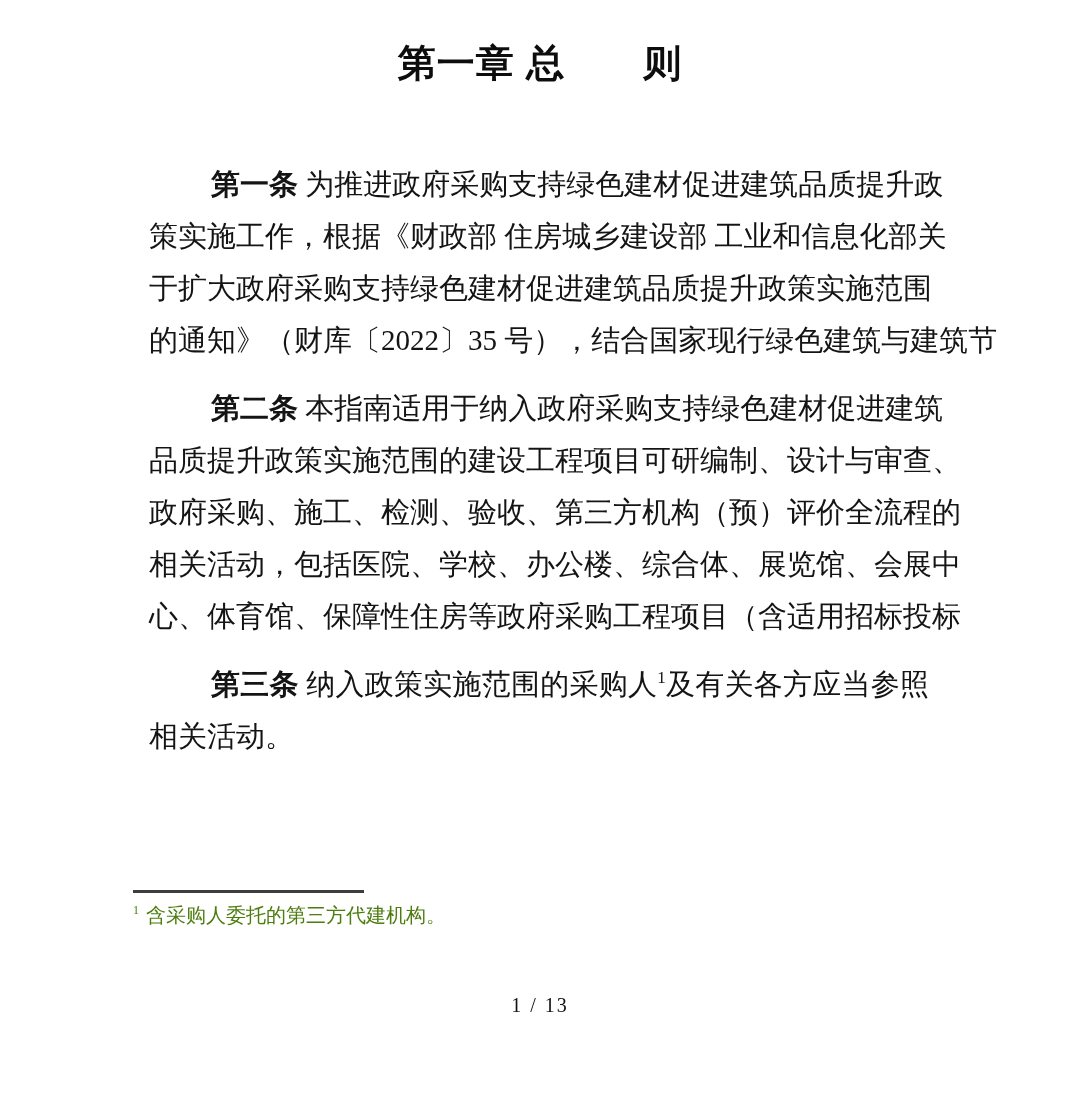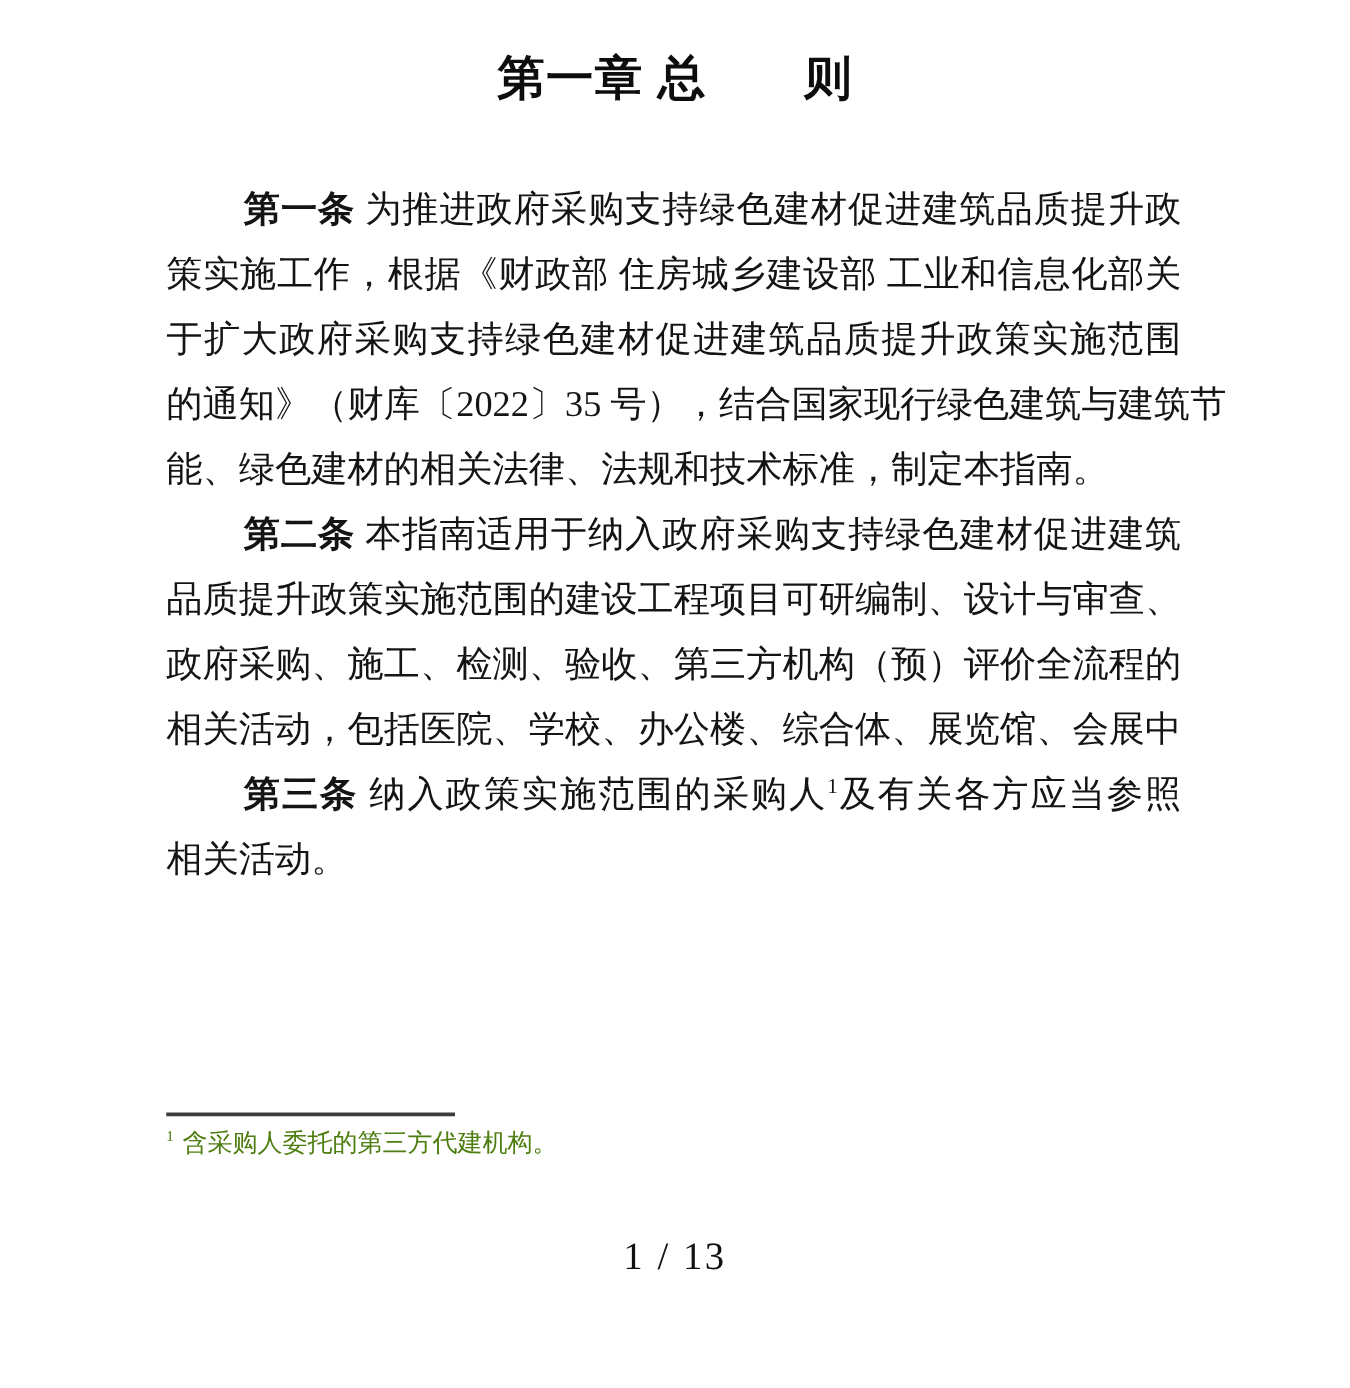--- a/index.html
+++ b/index.html
@@ -30,21 +30,21 @@
   }
   .body {
     position: absolute;
     left: 133px;
     top: 142px;
     width: 812px;
     font-size: 29px;
     line-height: 52px;
     color: #141414;
   }
-  .para { margin: 0; }
+  .para { margin: 16px; }
   .line {
     white-space: nowrap;
     text-align: justify;
     text-align-last: justify;
   }
   .line.end { text-align-last: left; }
   .line.indent { text-indent: 62px; }
   .b {
     font-family: "Liberation Sans", "DejaVu Sans", sans-serif;
     font-weight: 700;
@@ -77,46 +77,46 @@
     line-height: 0;
     vertical-align: super;
     margin-right: 7px;
   }
   .page-number {
     position: absolute;
     left: 0;
     top: 988px;
     width: 100%;
     text-align: center;
-    font-size: 31px;
+    font-size: 20px;
     line-height: 34px;
     color: #111111;
     letter-spacing: 2px;
   }
 </style>
 </head>
 <body>
 
 <div class="page">
 
   <h1 class="title">第一章 总　　则</h1>
 
   <div class="body">
       <div class="para">
         <div class="line indent"><span class="b">第一条</span><span> 为推进政府采购支持绿色建材促进建筑品质提升政</span></div>
         <div class="line"><span>策实施工作，根据《财政部 住房城乡建设部 工业和信息化部关</span></div>
         <div class="line"><span>于扩大政府采购支持绿色建材促进建筑品质提升政策实施范围</span></div>
         <div class="line"><span>的通知》（财库〔2022〕35 号），结合国家现行绿色建筑与建筑节</span></div>
-        <div class="line end"><span>能、绿色建材的相关法律、法规和技术标准，制定本指南。</span></div>
       </div>
       <div class="para">
         <div class="line indent"><span class="b">第二条</span><span> 本指南适用于纳入政府采购支持绿色建材促进建筑</span></div>
         <div class="line"><span>品质提升政策实施范围的建设工程项目可研编制、设计与审查、</span></div>
         <div class="line"><span>政府采购、施工、检测、验收、第三方机构（预）评价全流程的</span></div>
         <div class="line"><span>相关活动，包括医院、学校、办公楼、综合体、展览馆、会展中</span></div>
+        <div class="line"><span>心、体育馆、保障性住房等政府采购工程项目（含适用招标投标</span></div>
       </div>
       <div class="para">
         <div class="line indent"><span class="b">第三条</span><span> 纳入政策实施范围的采购人</span><sup class="ref">1</sup><span>及有关各方应当参照</span></div>
         <div class="line end"><span>相关活动。</span></div>
       </div>
     </div>
 
   <div class="fn-sep"></div>
 
   <div class="footnote">

